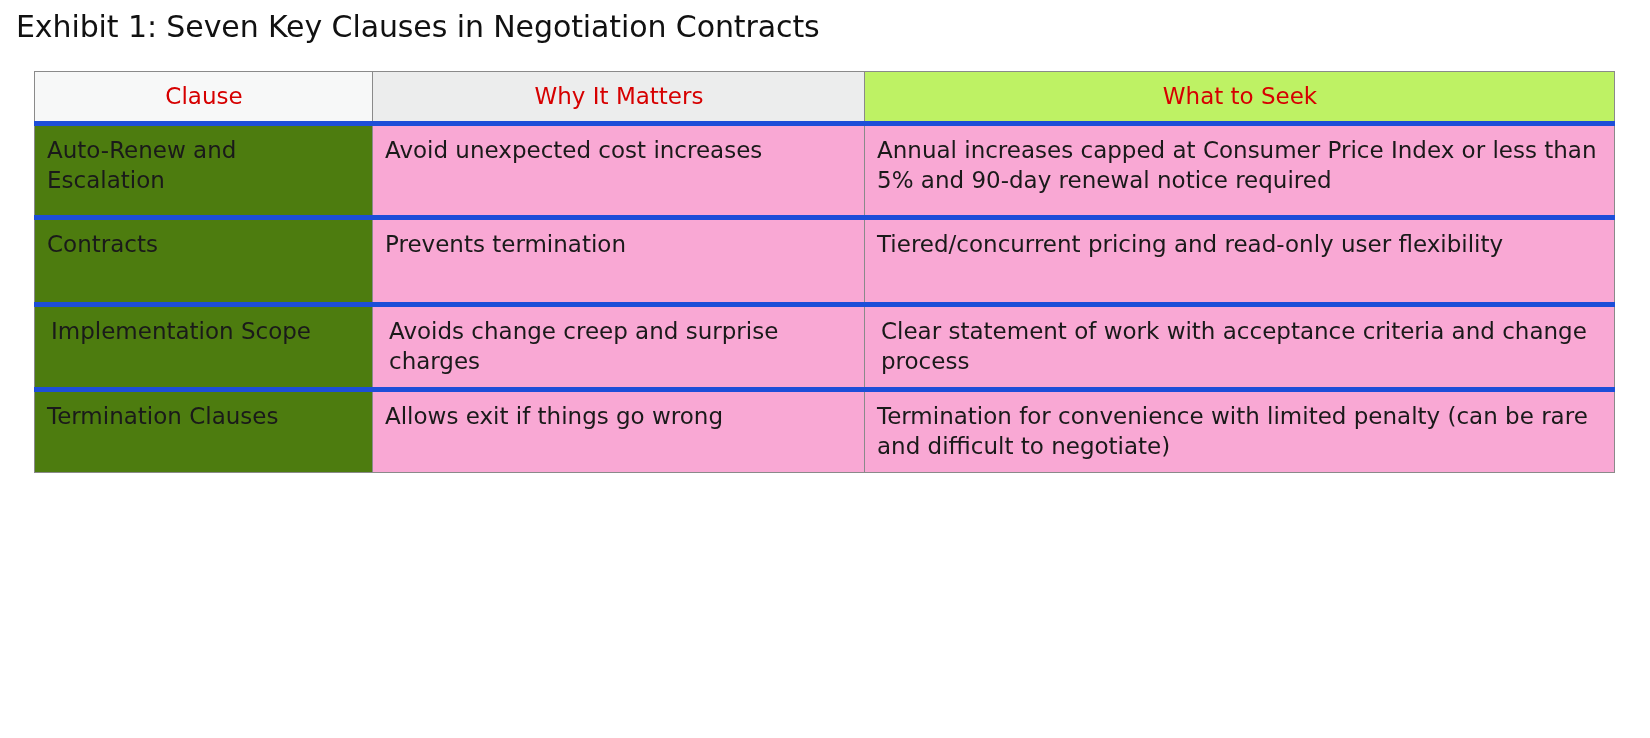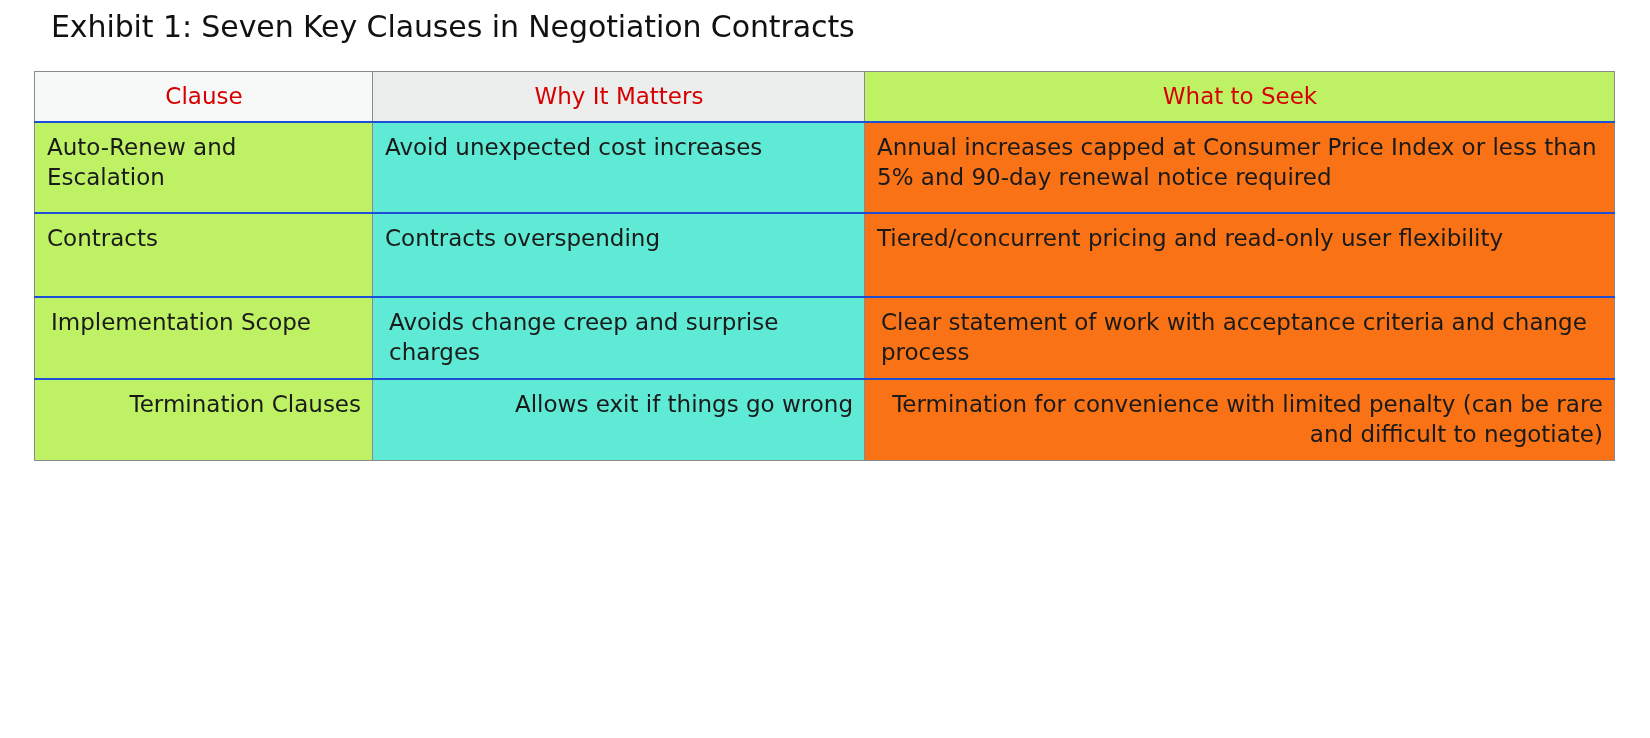--- a/index.html
+++ b/index.html
@@ -15,21 +15,21 @@
     overflow: hidden;
   }
   .page {
     position: relative;
     width: 1650px;
     height: 738px;
     box-sizing: border-box;
   }
   .exhibit-title {
     position: absolute;
-    left: 51px;
+    left: 16px;
     top: 9px;
     font-size: 30px;
     font-weight: 400;
     letter-spacing: -0.1px;
     color: #111111;
     white-space: nowrap;
   }
   .table-wrap {
     position: absolute;
     left: 34px;
@@ -42,21 +42,21 @@
     width: 1580px;
     border: 1px solid #8a8a8a;
   }
   table.clause-table col.c1 { width: 338px; }
   table.clause-table col.c2 { width: 492px; }
   table.clause-table col.c3 { width: 750px; }
 
   table.clause-table th,
   table.clause-table td {
     border-right: 1px solid #8a8a8a;
-    border-bottom: 2px solid #1d4ed8;
+    border-bottom: 5px solid #1d4ed8;
     vertical-align: top;
     padding: 9px 11px 9px 12px;
     font-size: 23px;
     line-height: 1.33;
     font-weight: 400;
   }
   table.clause-table th:last-child,
   table.clause-table td:last-child { border-right: none; }
   table.clause-table tr:last-child td { border-bottom: none; }
 
@@ -66,30 +66,30 @@
     font-weight: 700;
     font-size: 25px;
     padding: 10px 10px 11px;
     height: 28px;
     border-bottom: 1px solid #6f6f6f;
   }
   thead th.h1 { background: #F7F8F8; }
   thead th.h2 { background: #ECEDED; }
   thead th.h3 { background: #bef264; }
 
-  tbody td.col1 { background: #bef264; }
-  tbody td.col2 { background: #5eead4; margin-left: 41px; }
-  tbody td.col3 { background: #f97316; }
+  tbody td.col1 { background: #4d7c0f; }
+  tbody td.col2 { background: #f9a8d4; margin-left: 41px; }
+  tbody td.col3 { background: #f9a8d4; }
 
   tbody tr.r1 td { height: 71px; }
   tbody tr.r2 td { height: 64px; }
   tbody tr.r3 td { height: 64px; }
   tbody tr.r4 td { height: 62px; padding-left: 16px; }
   tbody tr.r5 td { height: 57px; }
-  tbody tr.r6 td { height: 62px; text-align: right; }
+  tbody tr.r6 td { height: 62px; }
   tbody tr.r7 td { height: 62px; }
 </style>
 </head>
 <body>
 
 <div class="page">
 
   <div class="exhibit-title">Exhibit 1: Seven Key Clauses in Negotiation Contracts</div>
 
   <div class="table-wrap">
@@ -107,21 +107,21 @@
         </tr>
       </thead>
       <tbody>
         <tr class="r1">
           <td class="col1">Auto-Renew and Escalation</td>
           <td class="col2">Avoid unexpected cost increases</td>
           <td class="col3">Annual increases capped at Consumer Price Index or less than 5% and 90-day renewal notice required</td>
         </tr>
         <tr class="r3">
           <td class="col1">Contracts</td>
-          <td class="col2">Contracts overspending</td>
+          <td class="col2">Prevents termination</td>
           <td class="col3">Tiered/concurrent pricing and read-only user flexibility</td>
         </tr>
         <tr class="r4">
           <td class="col1">Implementation Scope</td>
           <td class="col2">Avoids change creep and surprise charges</td>
           <td class="col3">Clear statement of work with acceptance criteria and change process</td>
         </tr>
         <tr class="r6">
           <td class="col1">Termination Clauses</td>
           <td class="col2">Allows exit if things go wrong</td>

